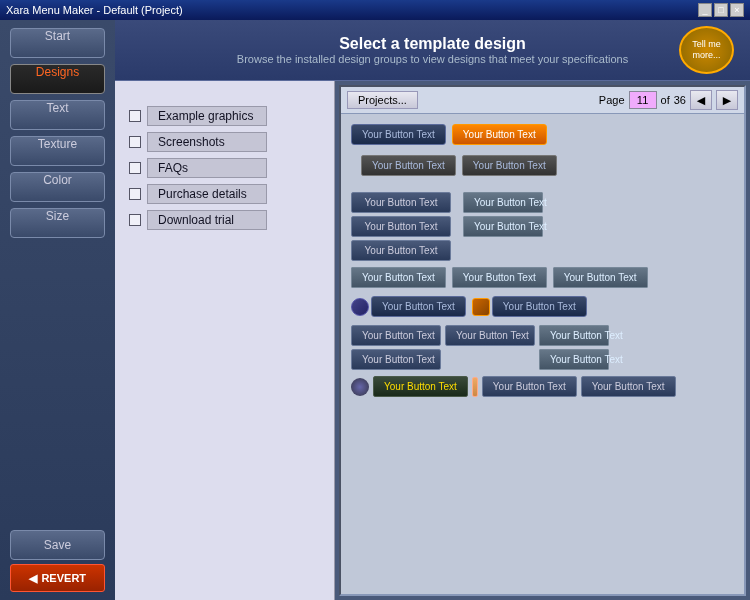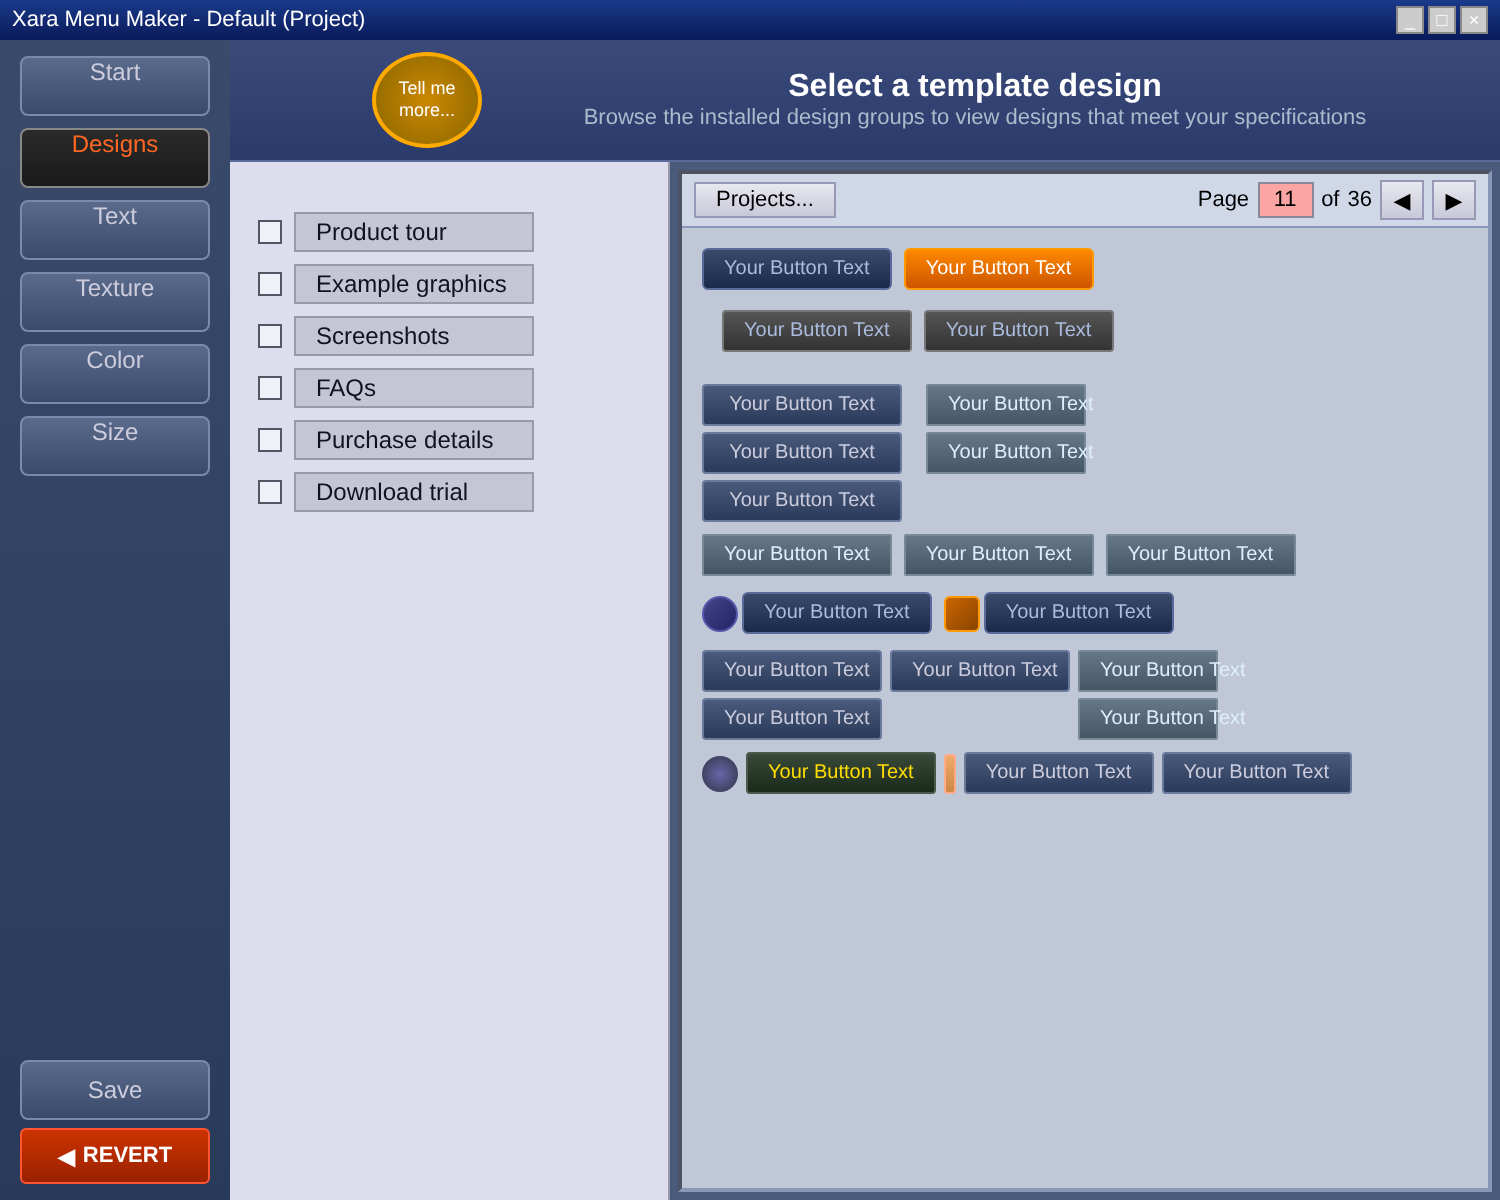--- a/index.html
+++ b/index.html
@@ -235,21 +235,21 @@
       align-items: center;
       gap: 4px;
       margin-left: auto;
       font-size: 11px;
     }
     #page-input {
       width: 28px;
       height: 18px;
       text-align: center;
       border: 1px solid #889;
-      background: #fca5a5;
+      background: #f0abfc;
       font-size: 11px;
     }
     .nav-arrow {
       width: 22px;
       height: 20px;
       background: linear-gradient(to bottom, #e8e8f0, #c8c8d8);
       border: 1px solid #9898b8;
       display: flex;
       align-items: center;
       justify-content: center;
@@ -374,36 +374,32 @@
         <span>◀</span>
         <span>REVERT</span>
       </div>
     </div>
   </div>
 
   <div id="content">
 
     <div id="header">
       <div style="width:55px"></div>
-      <div id="tell-me-more" style="font-size:9px;text-align:center;line-height:1.2;">Tell me<br>more...</div>
       <div id="header-center">
         <div id="header-title">Select a template design</div>
         <div id="header-subtitle">Browse the installed design groups to view designs that meet your specifications</div>
       </div>
+      <div id="tell-me-more" style="font-size:9px;text-align:center;line-height:1.2;">Tell me<br>more...</div>
     </div>
 
     <div id="panel-area">
 
       <div id="designs-panel">
         <div style="height:12px"></div>
 
-        <div class="design-item">
-          <span class="design-checkbox"></span>
-          <span class="design-label-box">Product tour</span>
-        </div>
         <div class="design-item">
           <span class="design-checkbox"></span>
           <span class="design-label-box">Example graphics</span>
         </div>
         <div class="design-item">
           <span class="design-checkbox"></span>
           <span class="design-label-box">Screenshots</span>
         </div>
         <div class="design-item">
           <span class="design-checkbox"></span>

